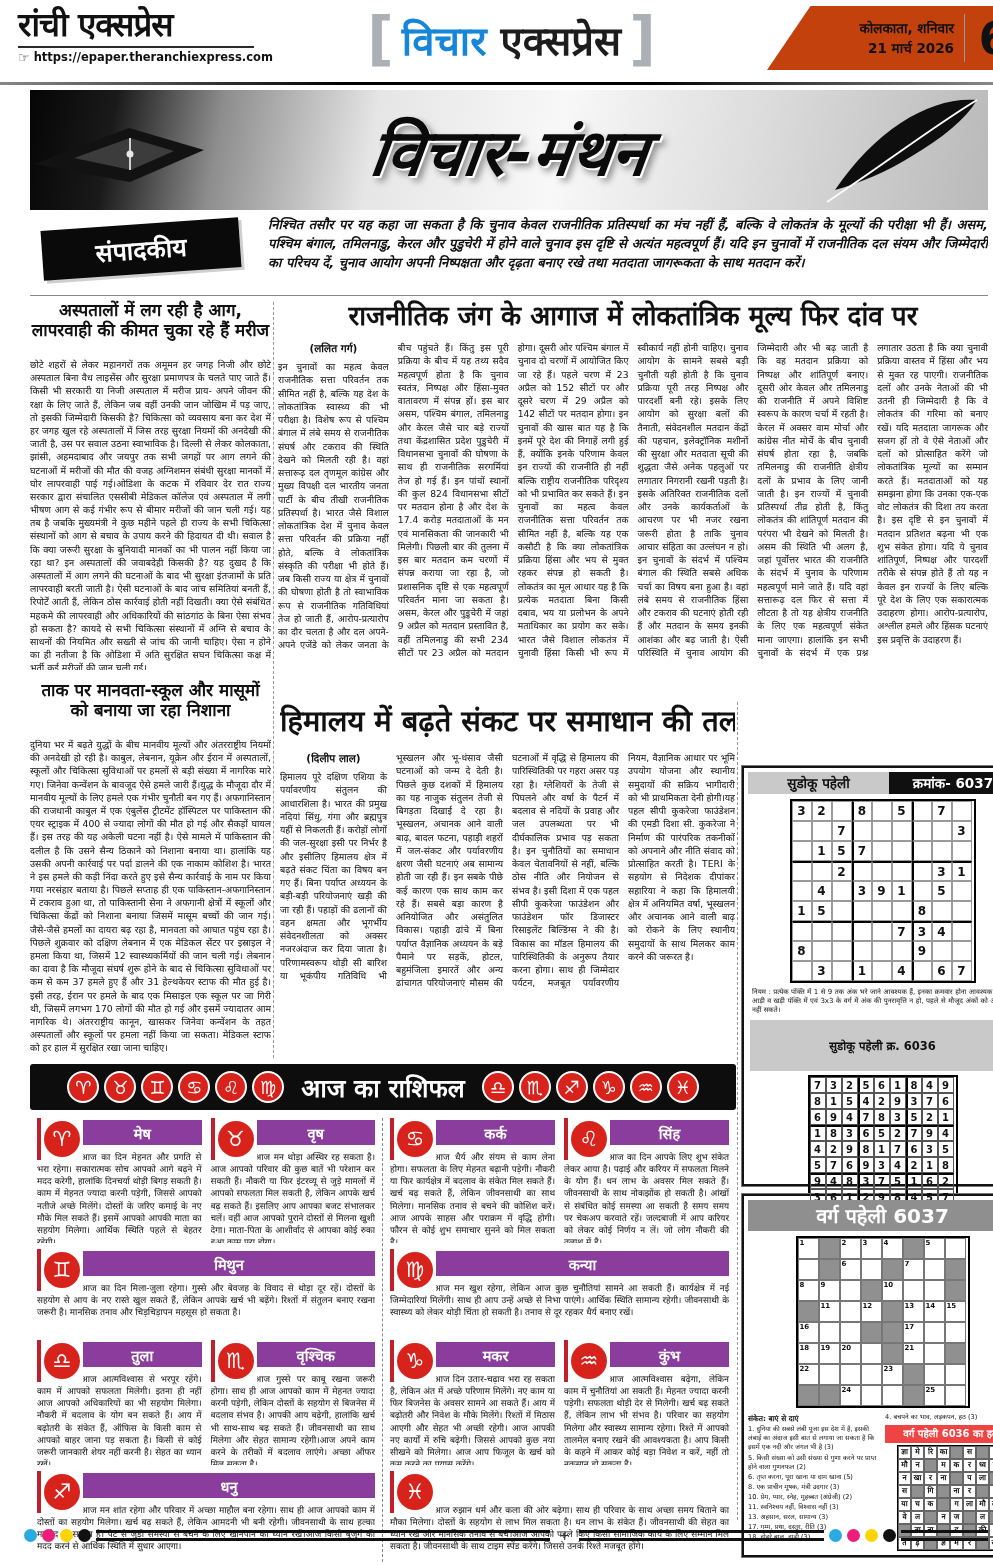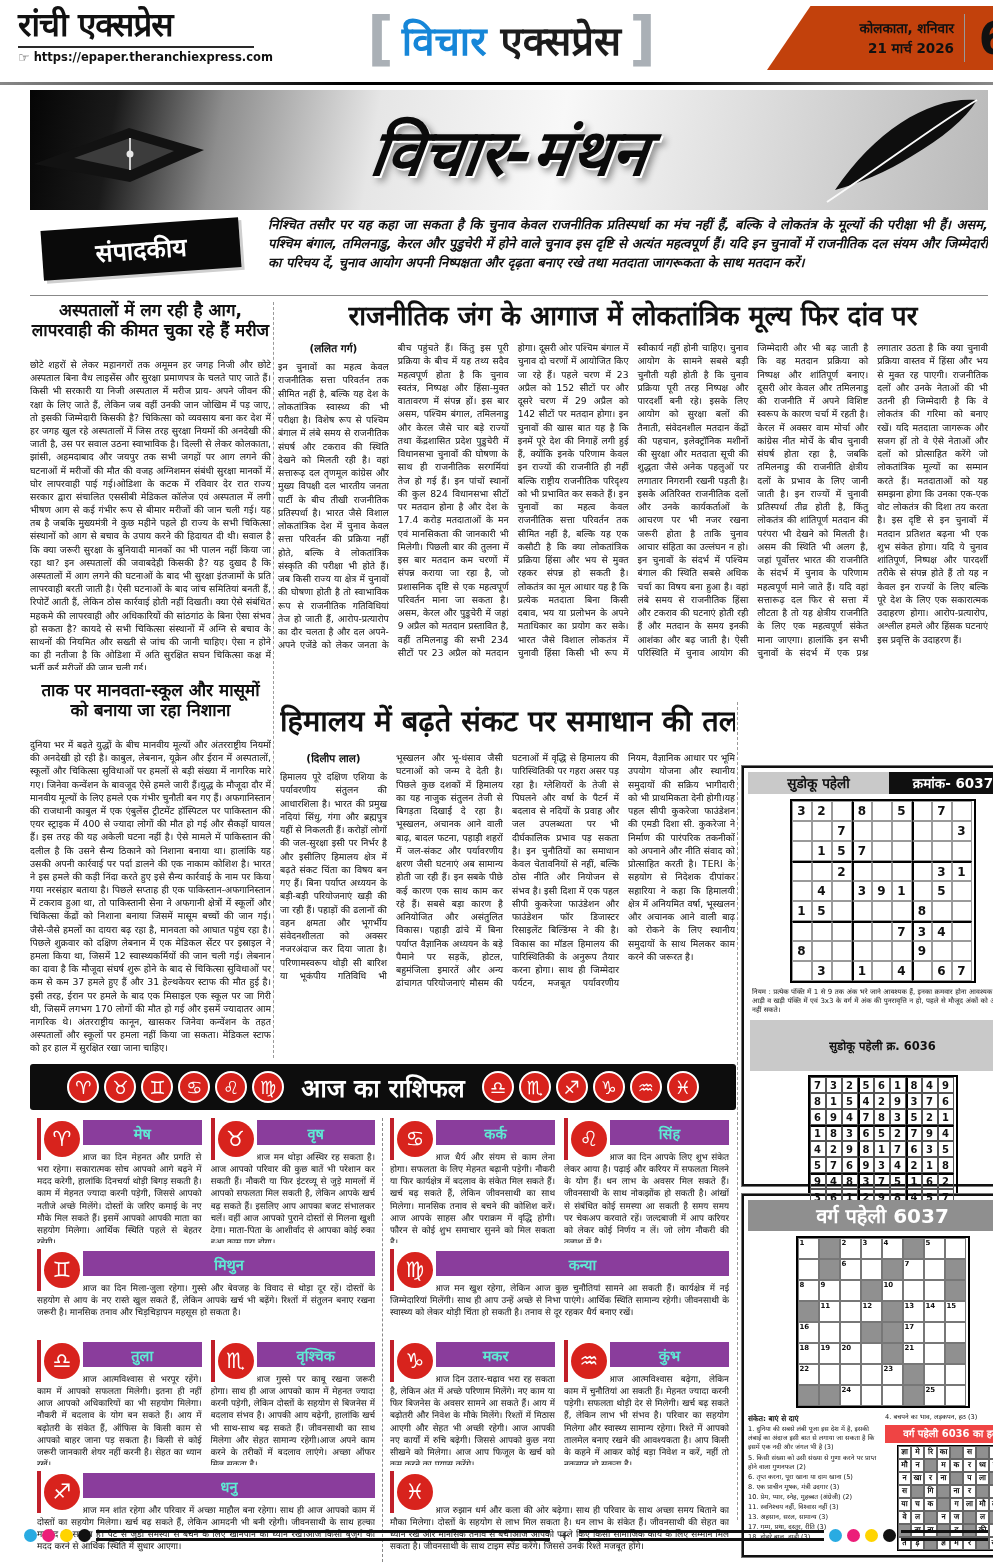--- a/index.html
+++ b/index.html
@@ -106,21 +106,21 @@
   .h-grid{display:flex;margin-top:8px;}
   .h-group{width:50%;padding:0 7px;box-sizing:border-box;}
   .h-group:first-child{border-right:1px dashed #888;}
   .h-row{display:flex;gap:9px;margin-bottom:6px;}
   .h-row .sign{flex:1;min-width:0;}
   .sign-head{display:flex;align-items:flex-start;height:30px;}
   .sign-icon{width:46px;height:42px;background:#fff;display:flex;align-items:center;justify-content:center;
              border-left:4px solid #c0202a;box-sizing:border-box;z-index:2;}
   .zod2{width:36px;height:36px;border-radius:50%;background:#d8231d;color:#fff;display:flex;
         align-items:center;justify-content:center;font-size:21px;}
-  .sign-bar{flex:1;height:25px;margin-top:2px;background:#8a3d9c;color:#5eead4;font-weight:bold;font-size:14.5px;
+  .sign-bar{flex:1;height:25px;margin-top:2px;background:#8a3d9c;color:#ffffff;font-weight:bold;font-size:14.5px;
             display:flex;align-items:center;justify-content:center;}
   .sign-body{font-size:8.8px;line-height:1.38;text-align:justify;overflow:hidden;margin-top:3px;}
   .sign-body::before{content:"";float:left;width:44px;height:12px;}
   .h-row .sign-body{height:92px;}
   .h-row.full .sign-body{height:52px;}
   
   .marks{position:absolute;left:24px;top:1528px;width:964px;display:flex;align-items:center;gap:5px;}
   .dot{width:13px;height:13px;border-radius:50%;}
   .dline{height:3px;border-top:3px solid #111;border-bottom:3px solid #111;padding-top:2px;box-sizing:content-box;}
   .dl1{flex:2.6;}.dl2{flex:1.4;}.dl3{flex:.5;}

